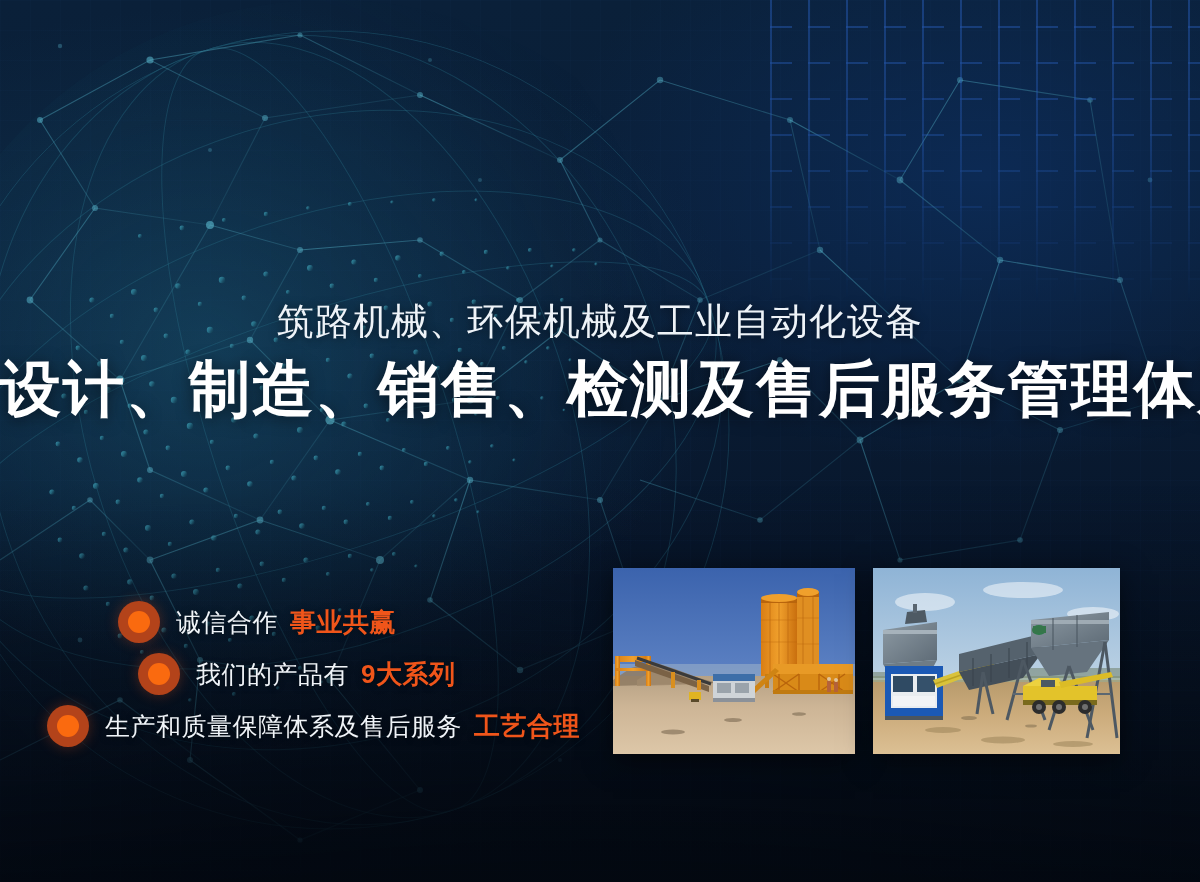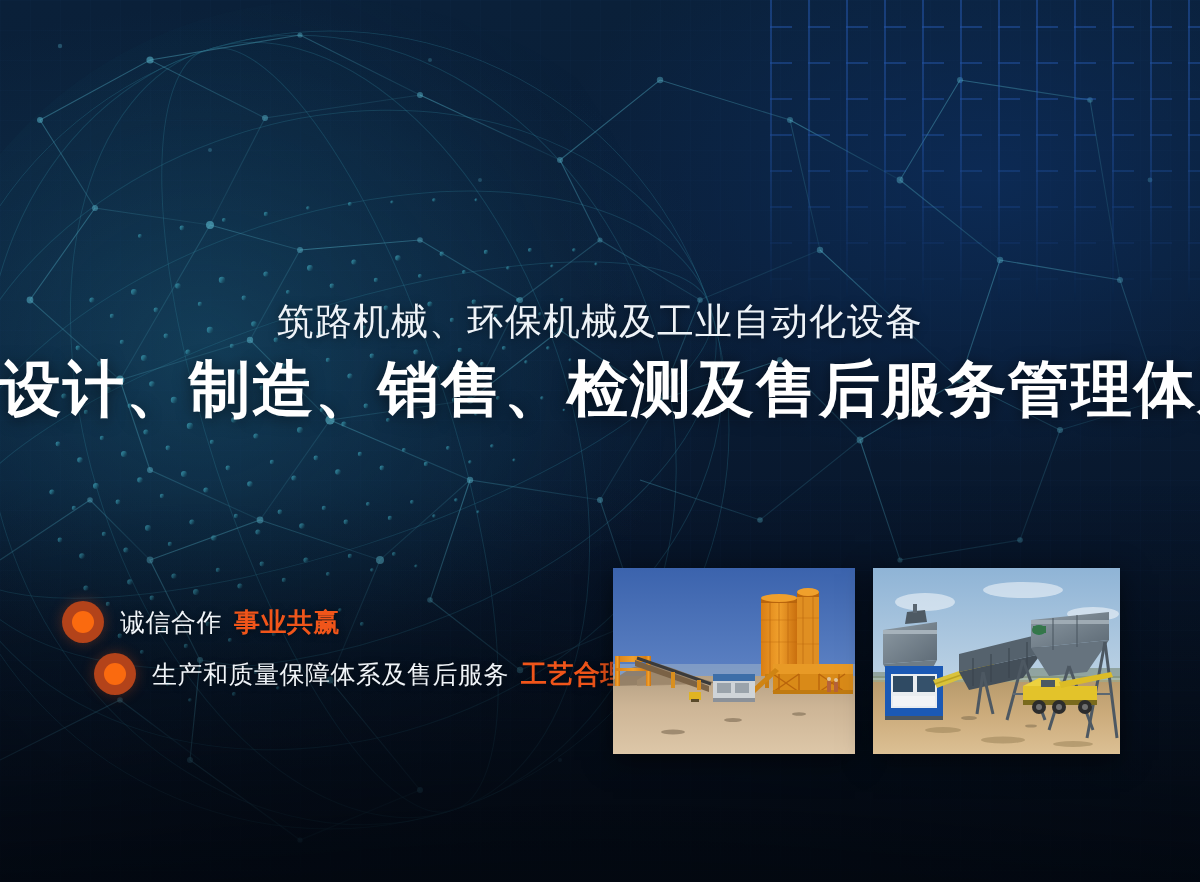--- a/index.html
+++ b/index.html
@@ -120,23 +120,23 @@
     top: 596px;
     width: 580px;
   }
 
   .bullet-row {
     display: flex;
     align-items: center;
     height: 52px;
     white-space: nowrap;
   }
-  .bullet-row.r1 { padding-left: 62px; }
+  .bullet-row.r1 { padding-left: 118px; }
   .bullet-row.r2 { padding-left: 138px; }
-  .bullet-row.r3 { padding-left: 94px; }
+  .bullet-row.r3 { padding-left: 47px; }
 
   .dot {
     position: relative;
     width: 42px;
     height: 42px;
     border-radius: 50%;
     background: #b3431a;
     flex: 0 0 auto;
     box-shadow: 0 0 14px rgba(240,80,20,.30);
   }
@@ -648,20 +648,25 @@
     </div>
 
     <div class="bullets">
 
       <div class="bullet-row r1">
         <span class="dot"></span>
         <span class="bullet-text">诚信合作</span>
         <span class="bullet-accent">事业共赢</span>
       </div>
 
+      <div class="bullet-row r2">
+        <span class="dot"></span>
+        <span class="bullet-text">我们的产品有</span>
+        <span class="bullet-accent">9大系列</span>
+      </div>
 
       <div class="bullet-row r3">
         <span class="dot"></span>
         <span class="bullet-text">生产和质量保障体系及售后服务</span>
         <span class="bullet-accent">工艺合理</span>
       </div>
 
     </div>
 
     <div class="photo" id="photo-left">

